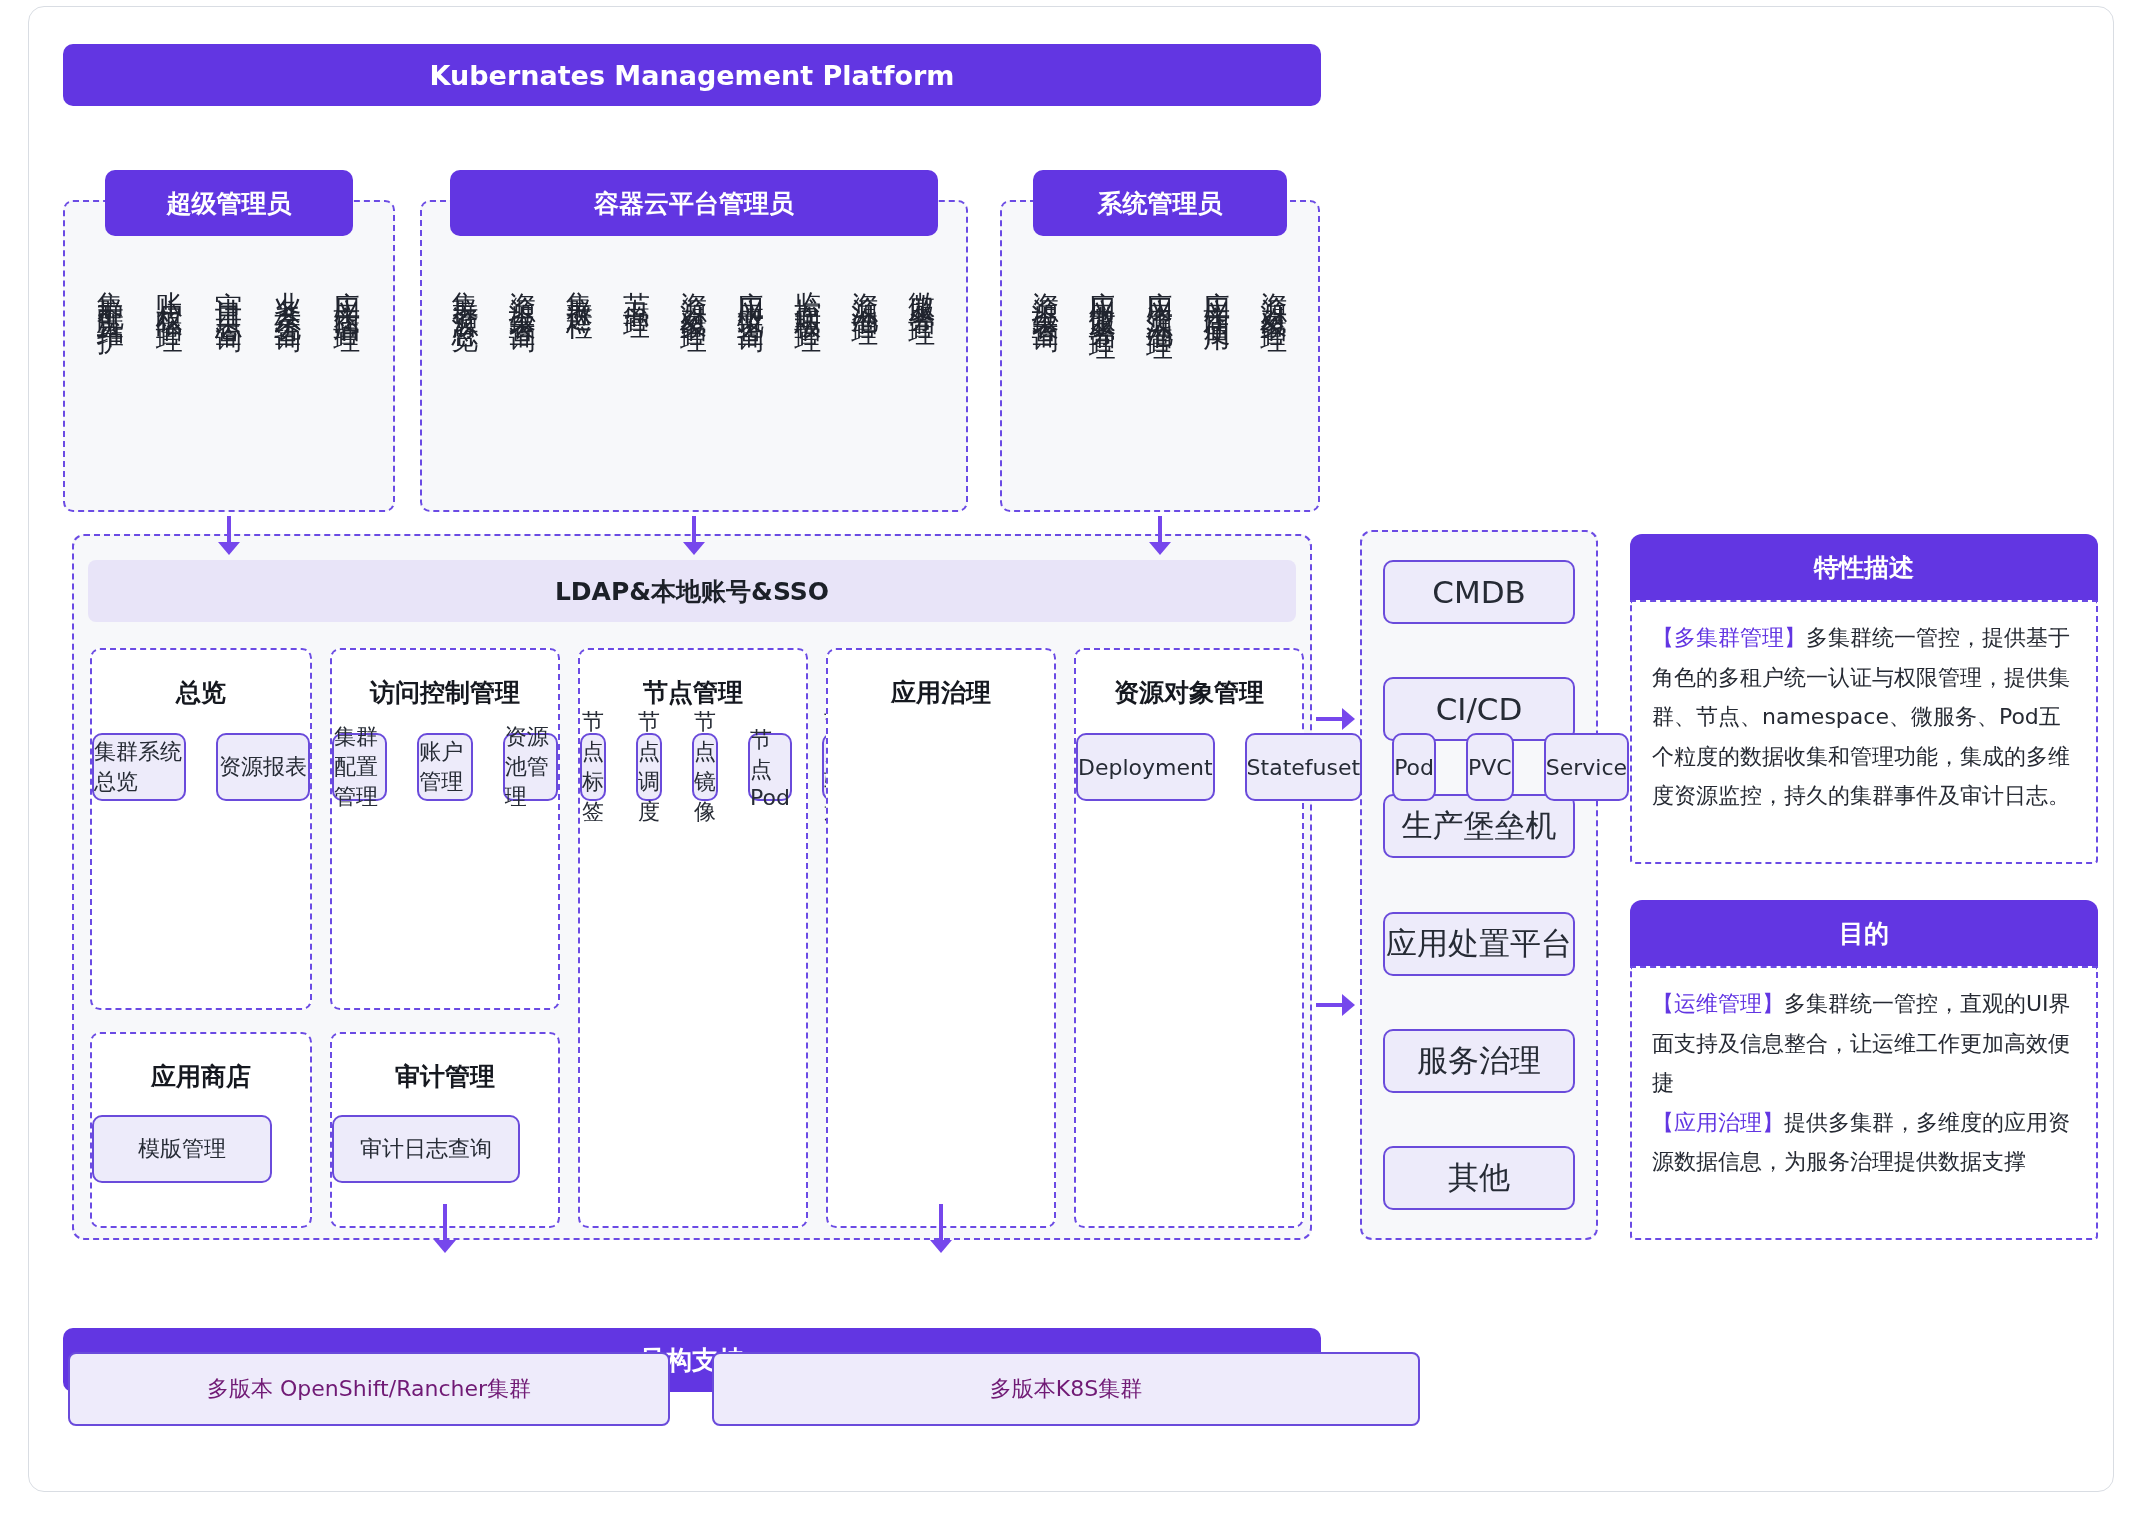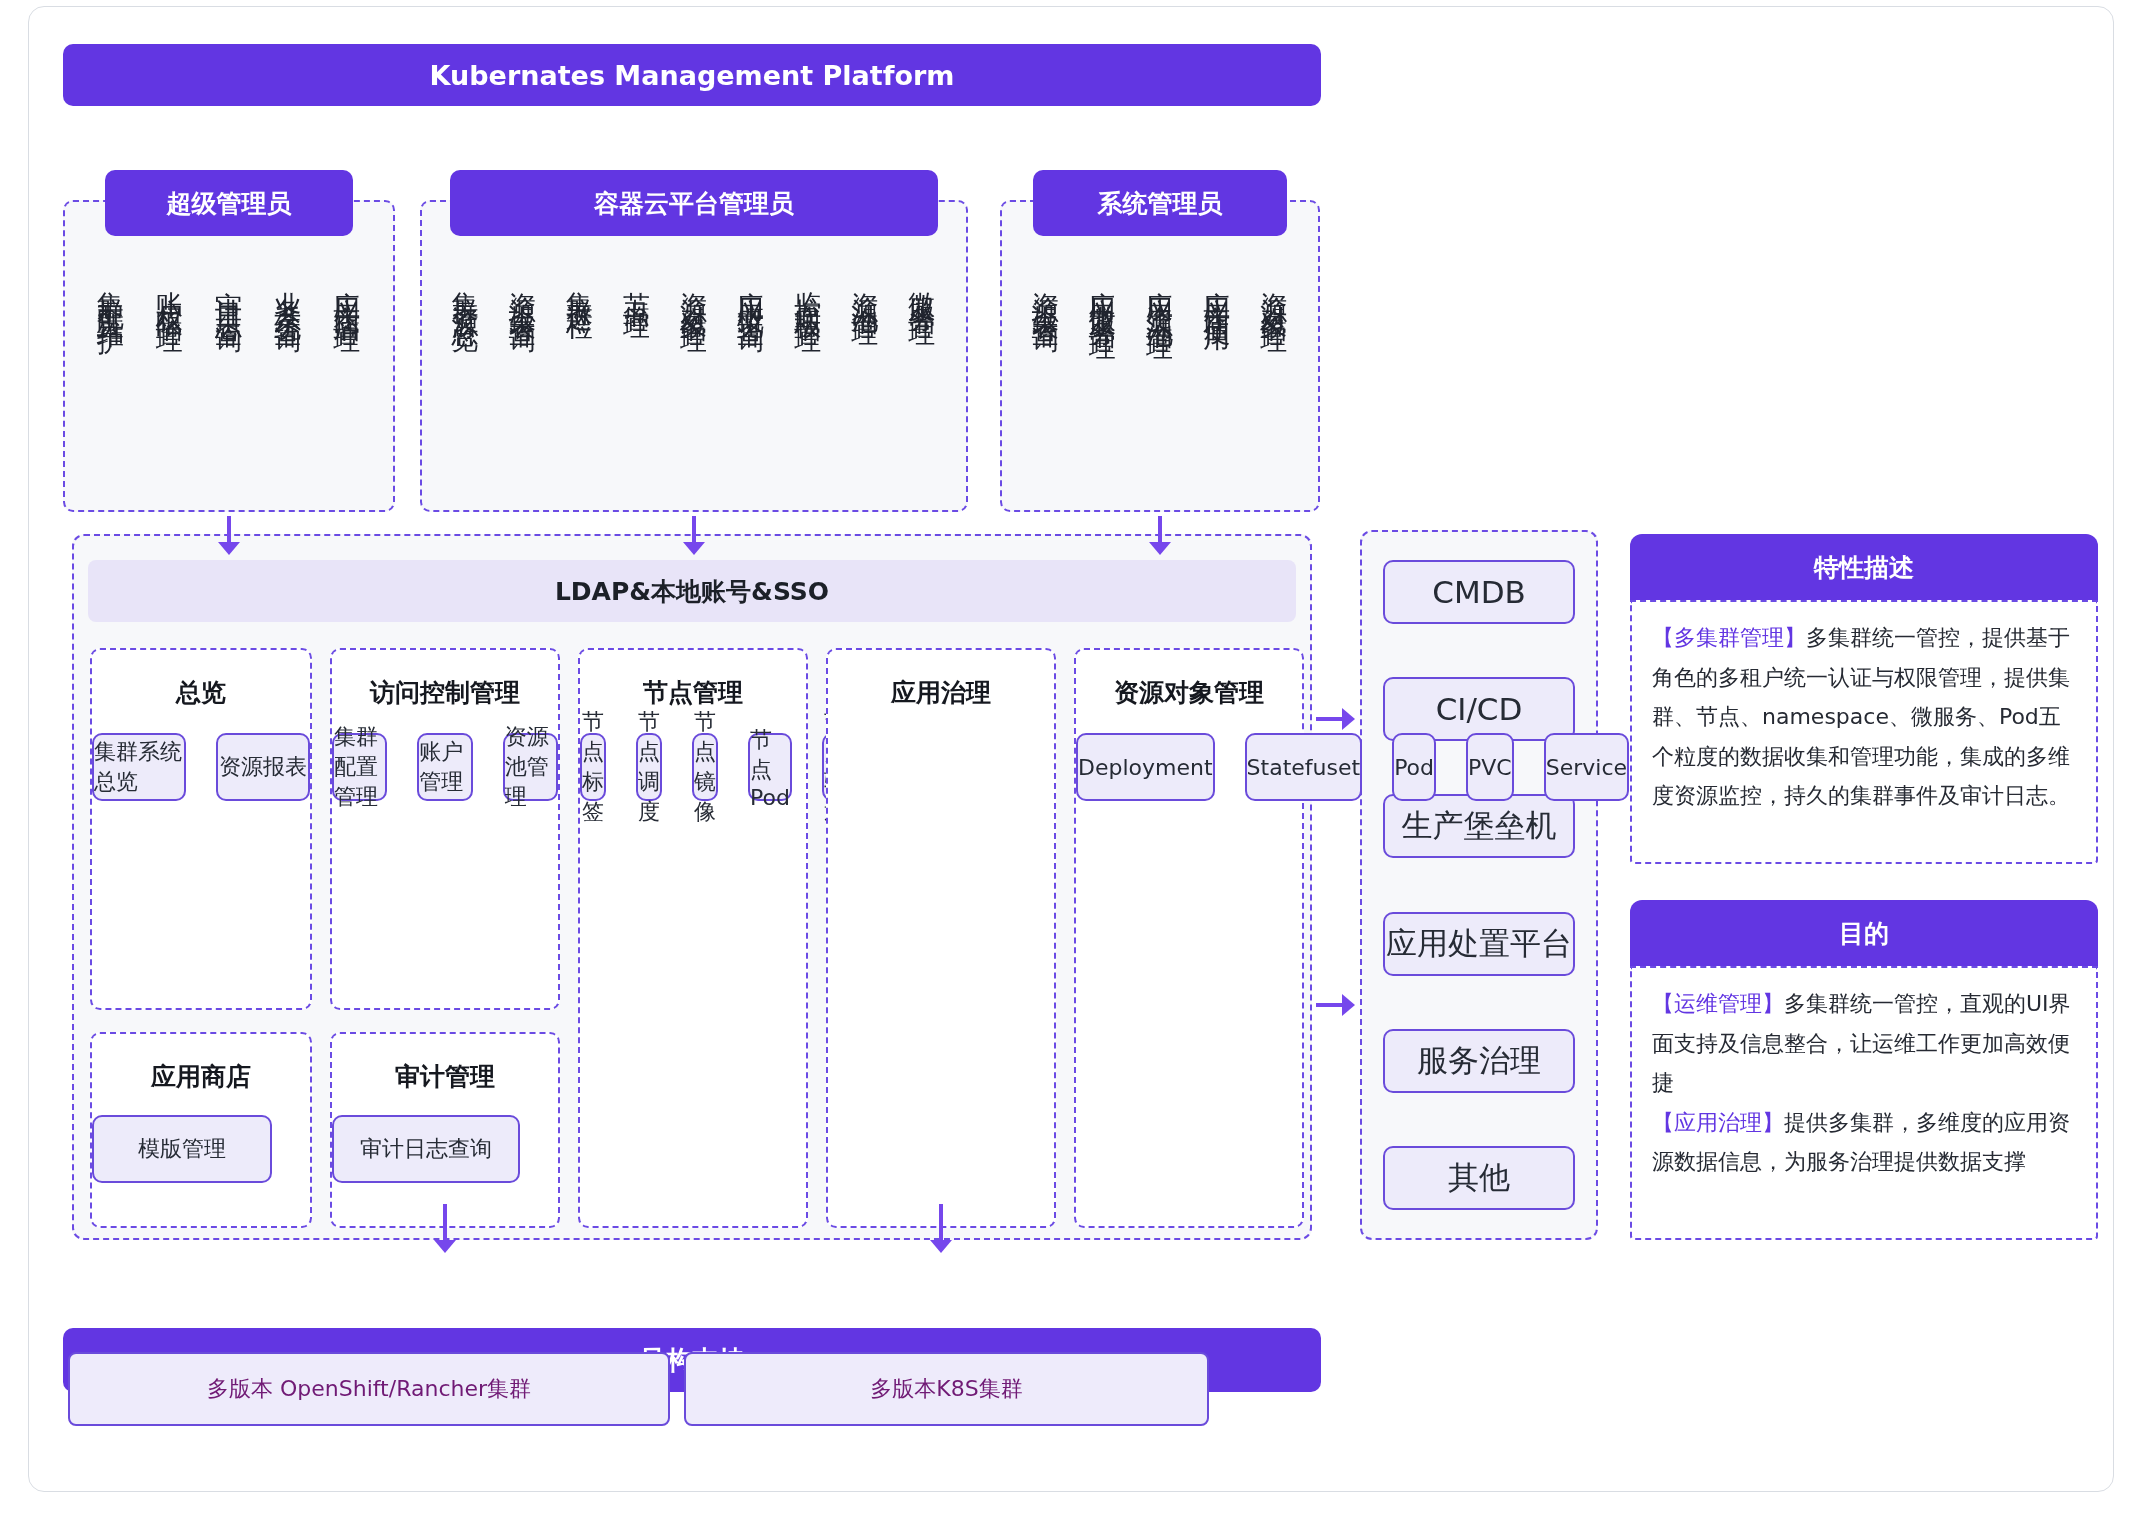--- a/index.html
+++ b/index.html
@@ -205,14 +205,14 @@
   <div class="panel" style="top:900px">
     <div class="panel-header">目的</div>
     <div class="panel-body" style="min-height:274px">
       <p><span class="tag">【运维管理】</span><span>多集群统一管控，直观的UI界面支持及信息整合，让运维工作更加高效便捷</span></p>
       <p><span class="tag">【应用治理】</span><span>提供多集群，多维度的应用资源数据信息，为服务治理提供数据支撑</span></p>
     </div>
   </div>
 
   <div class="banner hetero-banner">异构支持</div>
   <div class="bottom-box" style="left:68px;width:602px">多版本 OpenShift/Rancher集群</div>
-  <div class="bottom-box" style="left:684px;width:525px">多版本K8S集群</div>
+  <div class="bottom-box" style="left:712px;width:708px">多版本K8S集群</div>
 </div>
 
 </body></html>

